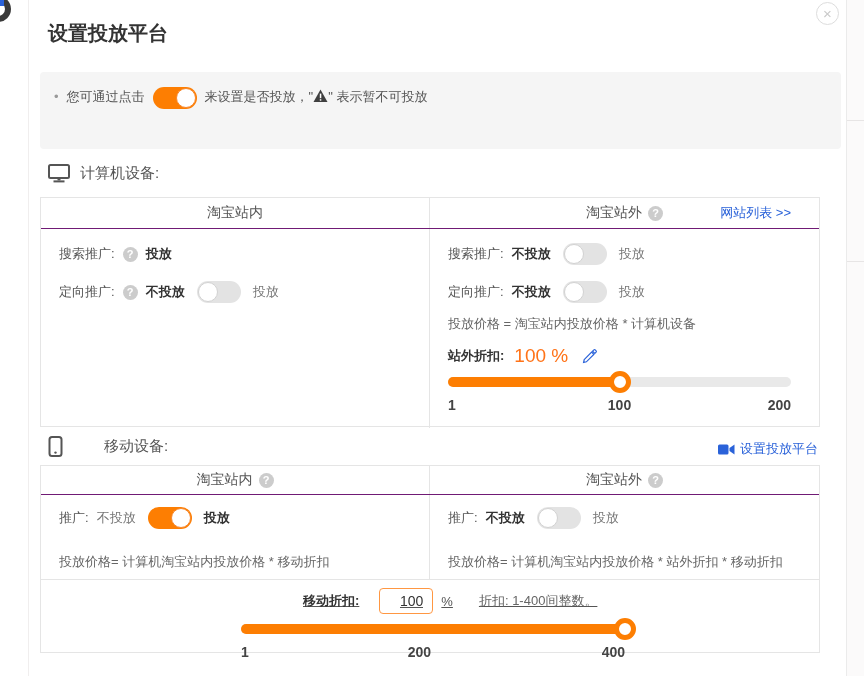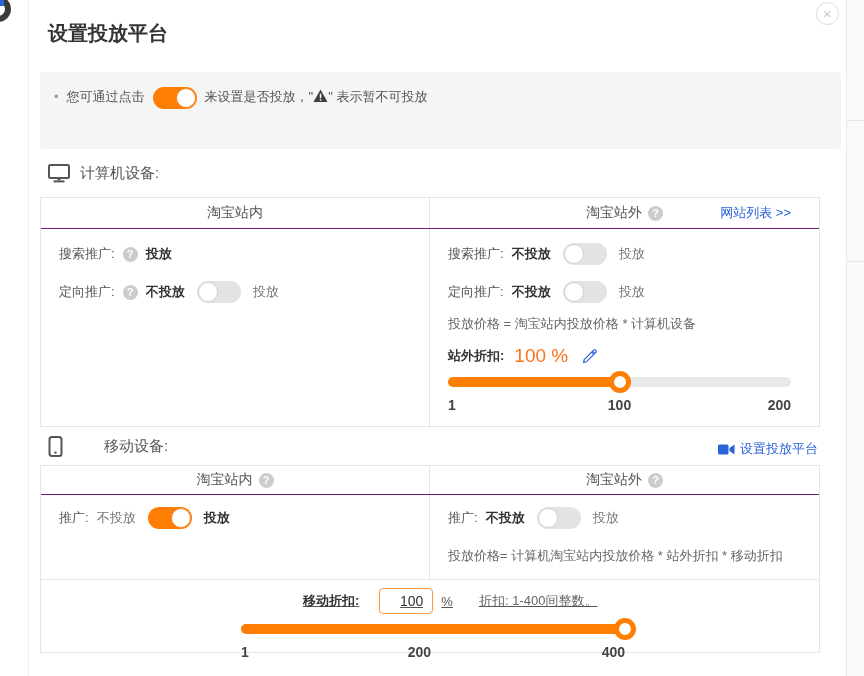--- a/index.html
+++ b/index.html
@@ -55,21 +55,21 @@
   .hdr-link{position:absolute;right:28px;top:0;line-height:30px;font-size:13px;margin-left:39px;}
 
   .tbody{display:flex;}
   .t1 .tbody{height:199px;}
   .t2 .tbody{height:84px;border-bottom:1px solid #e5e5e5;}
   .cell{flex:0 0 50%;box-sizing:border-box;padding:14px 18px 0 18px;}
   .cell.first{border-right:1px solid #e5e5e5;}
   .t2 .cell{padding-top:12px;}
 
   .row{display:flex;align-items:center;height:22px;margin-bottom:16px;white-space:nowrap;}
-  .t2 .row{margin-bottom:18px;}
+  .t2 .row{margin-bottom:24px;}
   .lbl{color:#555;margin-right:8px;}
   .val-strong{font-weight:bold;color:#333;}
   .val-dim{color:#777;}
   .row .toggle{margin:0 12px;}
   .qicon{display:inline-block;width:15px;height:15px;border-radius:50%;background:#ccc;color:#fff;
     font-size:11px;font-weight:bold;line-height:15px;text-align:center;margin-right:8px;cursor:pointer;}
   .th .qicon{margin-right:0;}
 
   .formula{color:#666;line-height:18px;margin:0 0 10px 0;white-space:nowrap;}
   .t1 .formula{margin-top:-2px;}
@@ -243,20 +243,21 @@
 
       <div class="cell first">
         <div class="row">
           <span class="lbl">推广:</span>
           <span class="val-dim">不投放</span>
           <span class="toggle on">
               <span class="knob"></span>
             </span>
           <span class="val-strong">投放</span>
         </div>
+        <div class="formula">投放价格= 计算机淘宝站内投放价格 * 移动折扣</div>
       </div>
 
       <div class="cell">
         <div class="row">
           <span class="lbl">推广:</span>
           <span class="val-strong">不投放</span>
           <span class="toggle off">
               <span class="knob"></span>
             </span>
           <span class="val-dim">投放</span>

